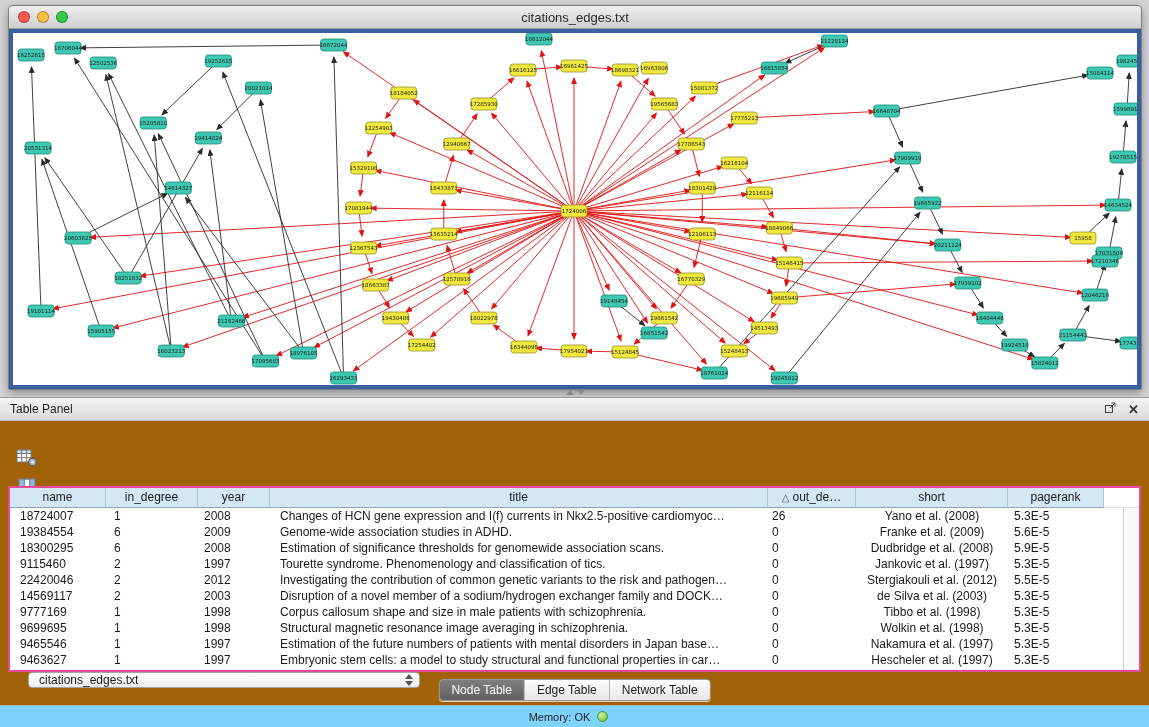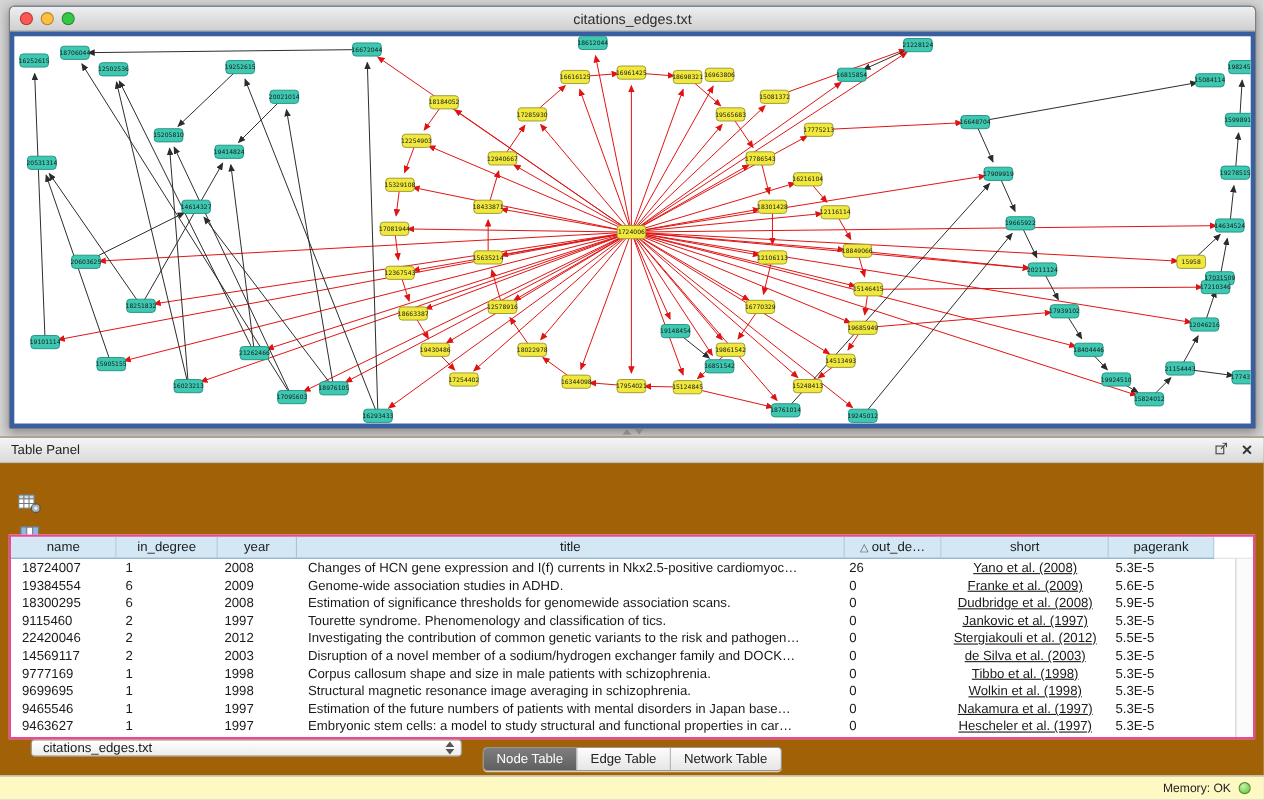--- a/index.html
+++ b/index.html
@@ -59,35 +59,35 @@
       overflow:hidden;white-space:nowrap;}
   .th.filler{background:#fff;border-right:none;border-bottom:1px solid #e0e0e0;}
   .sort{font-size:10px;color:#555;margin-right:3px;}
   .tr{height:16px;}
   .td{height:16px;line-height:16px;font-size:12px;white-space:nowrap;overflow:hidden;}
   .td.col0{padding-left:10px;}
   .td.col1{padding-left:8px;}
   .td.col2{padding-left:6px;}
   .td.col3{padding-left:10px;}
   .td.col4{padding-left:4px;}
-  .td.col5{text-align:center;text-decoration:underline;}
+  .td.col5{text-align:center;}
   .td.col6{padding-left:6px;}
   .vscroll{position:absolute;top:20px;right:0;bottom:0;width:15px;background:#fbfbfb;
            border-left:1px solid #d0d0d0;}
 
   .tabs{position:absolute;top:281px;left:50%;transform:translateX(-50%);display:flex;
         border:1px solid #969696;border-radius:4px;overflow:hidden;
         background:linear-gradient(#fdfdfd,#e6e6e6);box-shadow:0 1px 0 rgba(255,255,255,.7);}
   .tab{padding:2px 12px;font-size:12px;color:#222;border-left:1px solid #b3b3b3;line-height:16px;}
   .tab:first-child{border-left:none;}
   .tab.active{background:linear-gradient(#7e7e7e,#606060);color:#fff;}
 
   
-  .statusbar{position:absolute;left:0;bottom:0;width:1149px;height:22px;background:#fef9c3;
-             border-top:1px solid #b2b2b2;display:flex;align-items:center;justify-content:flex-end;
+  .statusbar{position:absolute;left:0;bottom:0;width:1149px;height:22px;background:#7dd3fc;
+             border-top:1px solid #b2b2b2;display:flex;align-items:center;justify-content:center;
              gap:7px;padding-right:12px;box-sizing:border-box;font-size:11px;color:#222;}
   .memdot{width:11px;height:11px;border-radius:50%;border:1px solid #4e8a2e;box-sizing:border-box;
           background:radial-gradient(circle at 35% 30%, #c9f2a6, var(--status-green));}
 </style>
 </head>
 <body>
 
 <div class="desktop">
 
   <div class="net-window">

